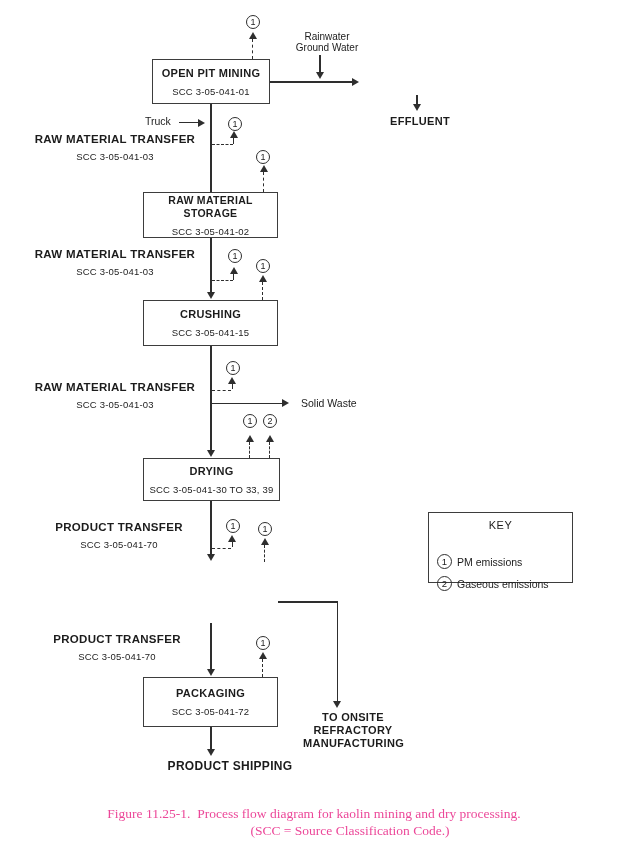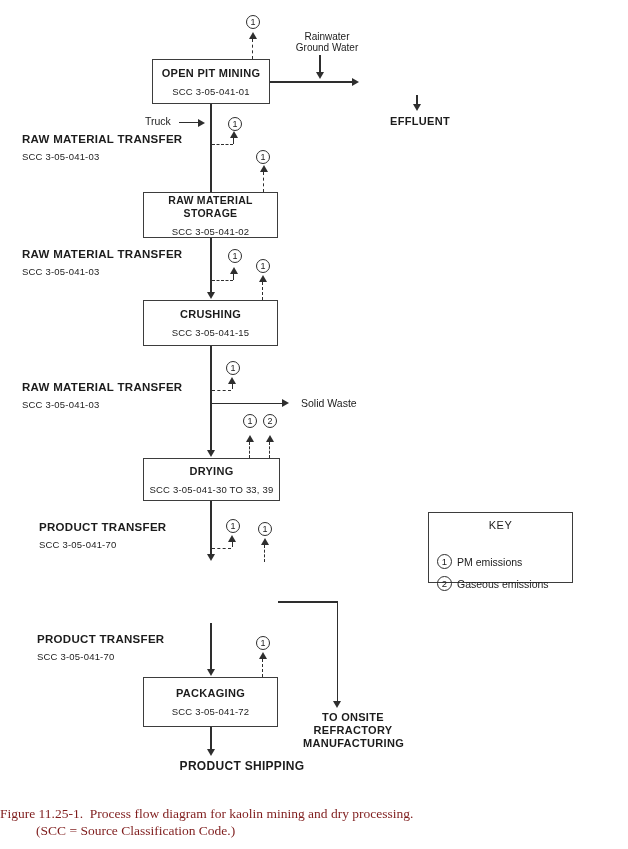--- a/index.html
+++ b/index.html
@@ -19,36 +19,36 @@
   .hline { position:absolute; height:1.5px; background:#2e2e2e; }
   .vdash { position:absolute; width:0; border-left:1.5px dashed #2e2e2e; }
   .hdash { position:absolute; height:0; border-top:1.5px dashed #2e2e2e; }
   .arr-u { position:absolute; width:0; height:0; border-left:4px solid transparent; border-right:4px solid transparent; border-bottom:7px solid #2e2e2e; }
   .arr-d { position:absolute; width:0; height:0; border-left:4px solid transparent; border-right:4px solid transparent; border-top:7px solid #2e2e2e; }
   .arr-r { position:absolute; width:0; height:0; border-top:4px solid transparent; border-bottom:4px solid transparent; border-left:7px solid #2e2e2e; }
   .circ {
     position:absolute; width:14px; height:14px; border:1.3px solid #2e2e2e; border-radius:50%;
     display:flex; align-items:center; justify-content:center; font-size:9px; line-height:1; background:#fff;
   }
-  .slabel { position:absolute; }
+  .slabel { position:absolute; text-align:center; }
   .slabel-title { font-size:11.5px; font-weight:700; letter-spacing:.3px; }
   .slabel-scc   { font-size:9.5px; font-weight:400; margin-top:6px; letter-spacing:.2px; }
   .flow-text { position:absolute; font-size:10.5px; }
   .caps  { font-weight:700; letter-spacing:.3px; }
   .ctr   { text-align:center; }
   .key-box { position:absolute; border:1.5px solid #3d3d3d; background:#fff; padding:6px 8px 4px 8px; }
   .key-title { text-align:center; font-size:11px; letter-spacing:.5px; margin-bottom:23px; }
   .key-item { display:flex; align-items:center; gap:5px; margin-bottom:7px; font-size:10.5px; }
   .key-circ {
     width:15px; height:15px; border:1.3px solid #2e2e2e; border-radius:50%; flex:0 0 auto;
     display:flex; align-items:center; justify-content:center; font-size:9.5px; line-height:1;
   }
   .caption {
-    position:absolute; left:0; width:628px; text-align:left;
-    font-family:"Liberation Serif", serif; font-size:13.5px; color:#7f1d1d; line-height:17px;
+    position:absolute; left:0; width:628px; text-align:center;
+    font-family:"Liberation Serif", serif; font-size:13.5px; color:#ec4899; line-height:17px;
     white-space:pre-wrap;
   }
 </style>
 </head>
 <body>
 
 <div id="stage">
 
   <div class="vline" style="left:210.25px; top:104px; height:88px;"></div>
   <div class="vline" style="left:210.25px; top:238px; height:54px;"></div>
@@ -211,18 +211,18 @@
   <div class="circ" style="left:256px; top:636px;">
       <span>1</span>
     </div>
   <div class="arr-u" style="left:258.75px; top:652px;"></div>
   <div class="vdash" style="left:262px; top:659px; height:18px;"></div>
   <div class="box" style="left:143px; top:677px; width:135px; height:50px;">
     <div class="box-title">PACKAGING</div>
     <div class="box-scc">SCC 3-05-041-72</div>
   </div>
 
-  <div class="flow-text caps ctr" style="left:160px; top:759px; width:140px; font-size:12px;margin-left:12px;">PRODUCT SHIPPING</div>
+  <div class="flow-text caps ctr" style="left:160px; top:759px; width:140px; font-size:12px;">PRODUCT SHIPPING</div>
 
   <div class="caption" style="top:805px;">Figure 11.25-1.  Process flow diagram for kaolin mining and dry processing.</div>
   <div class="caption" style="top:822px;margin-left:36px;">(SCC = Source Classification Code.)</div>
 
 </div>
 
 </body></html>

